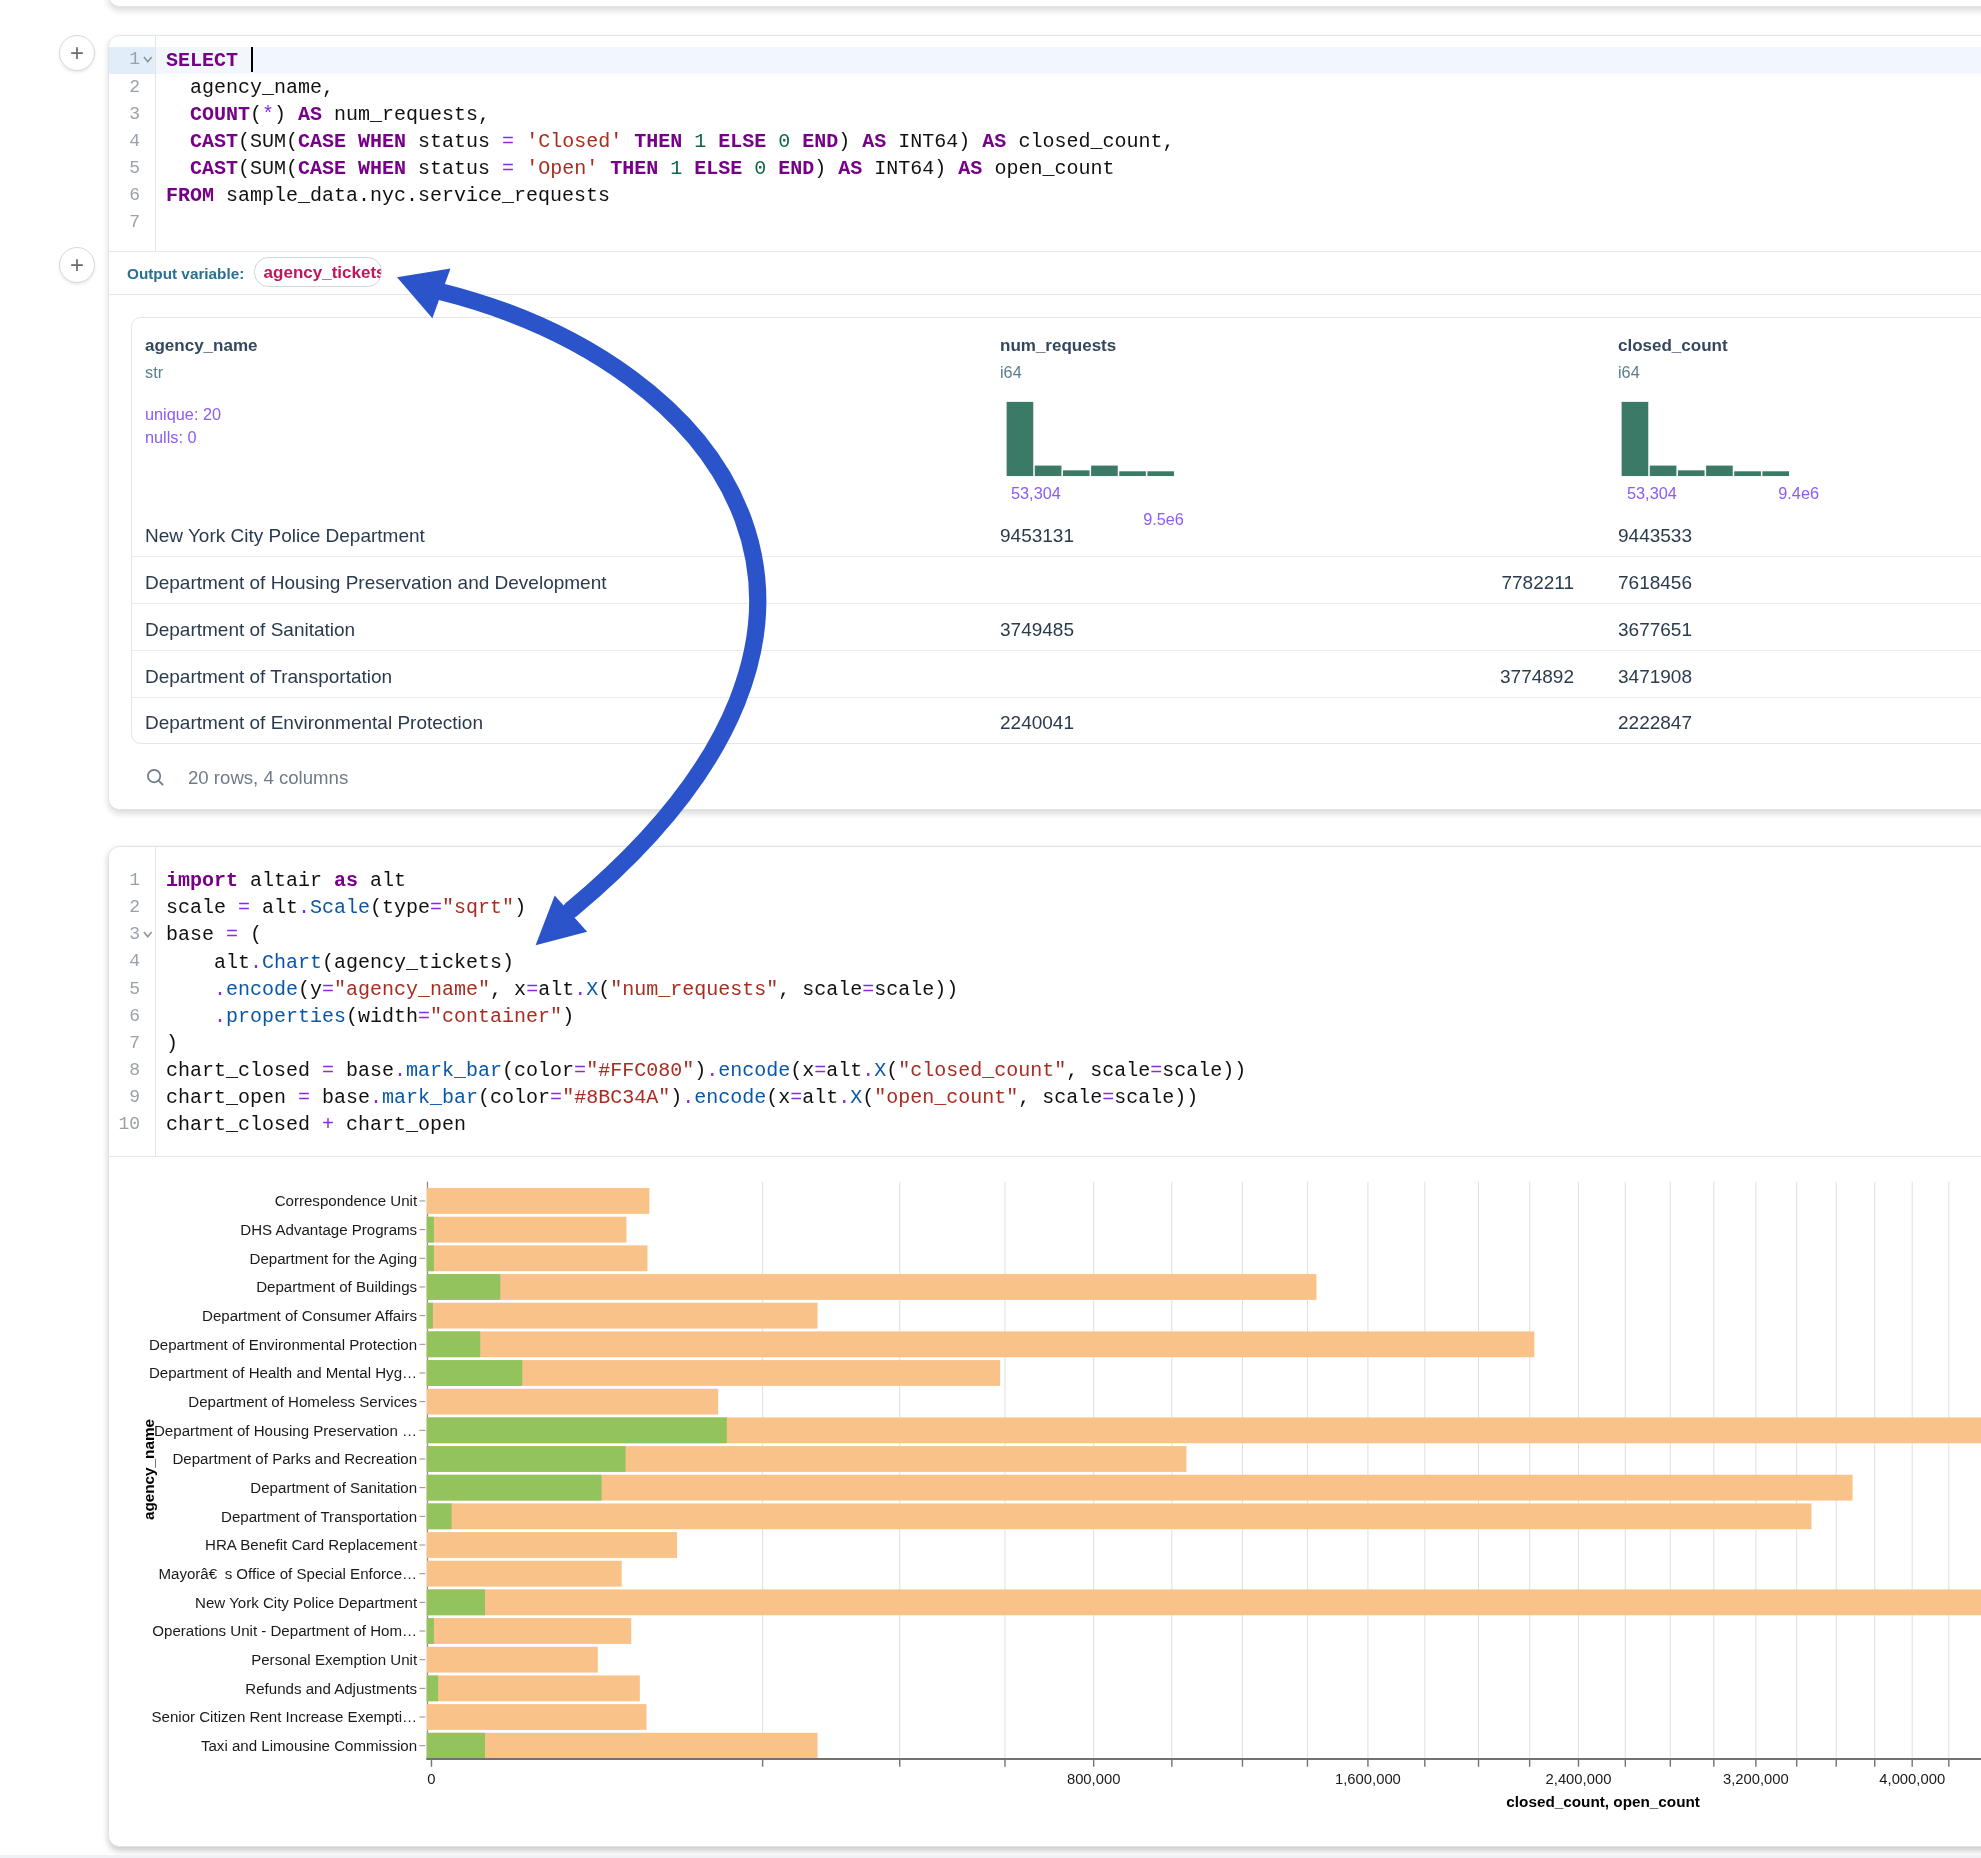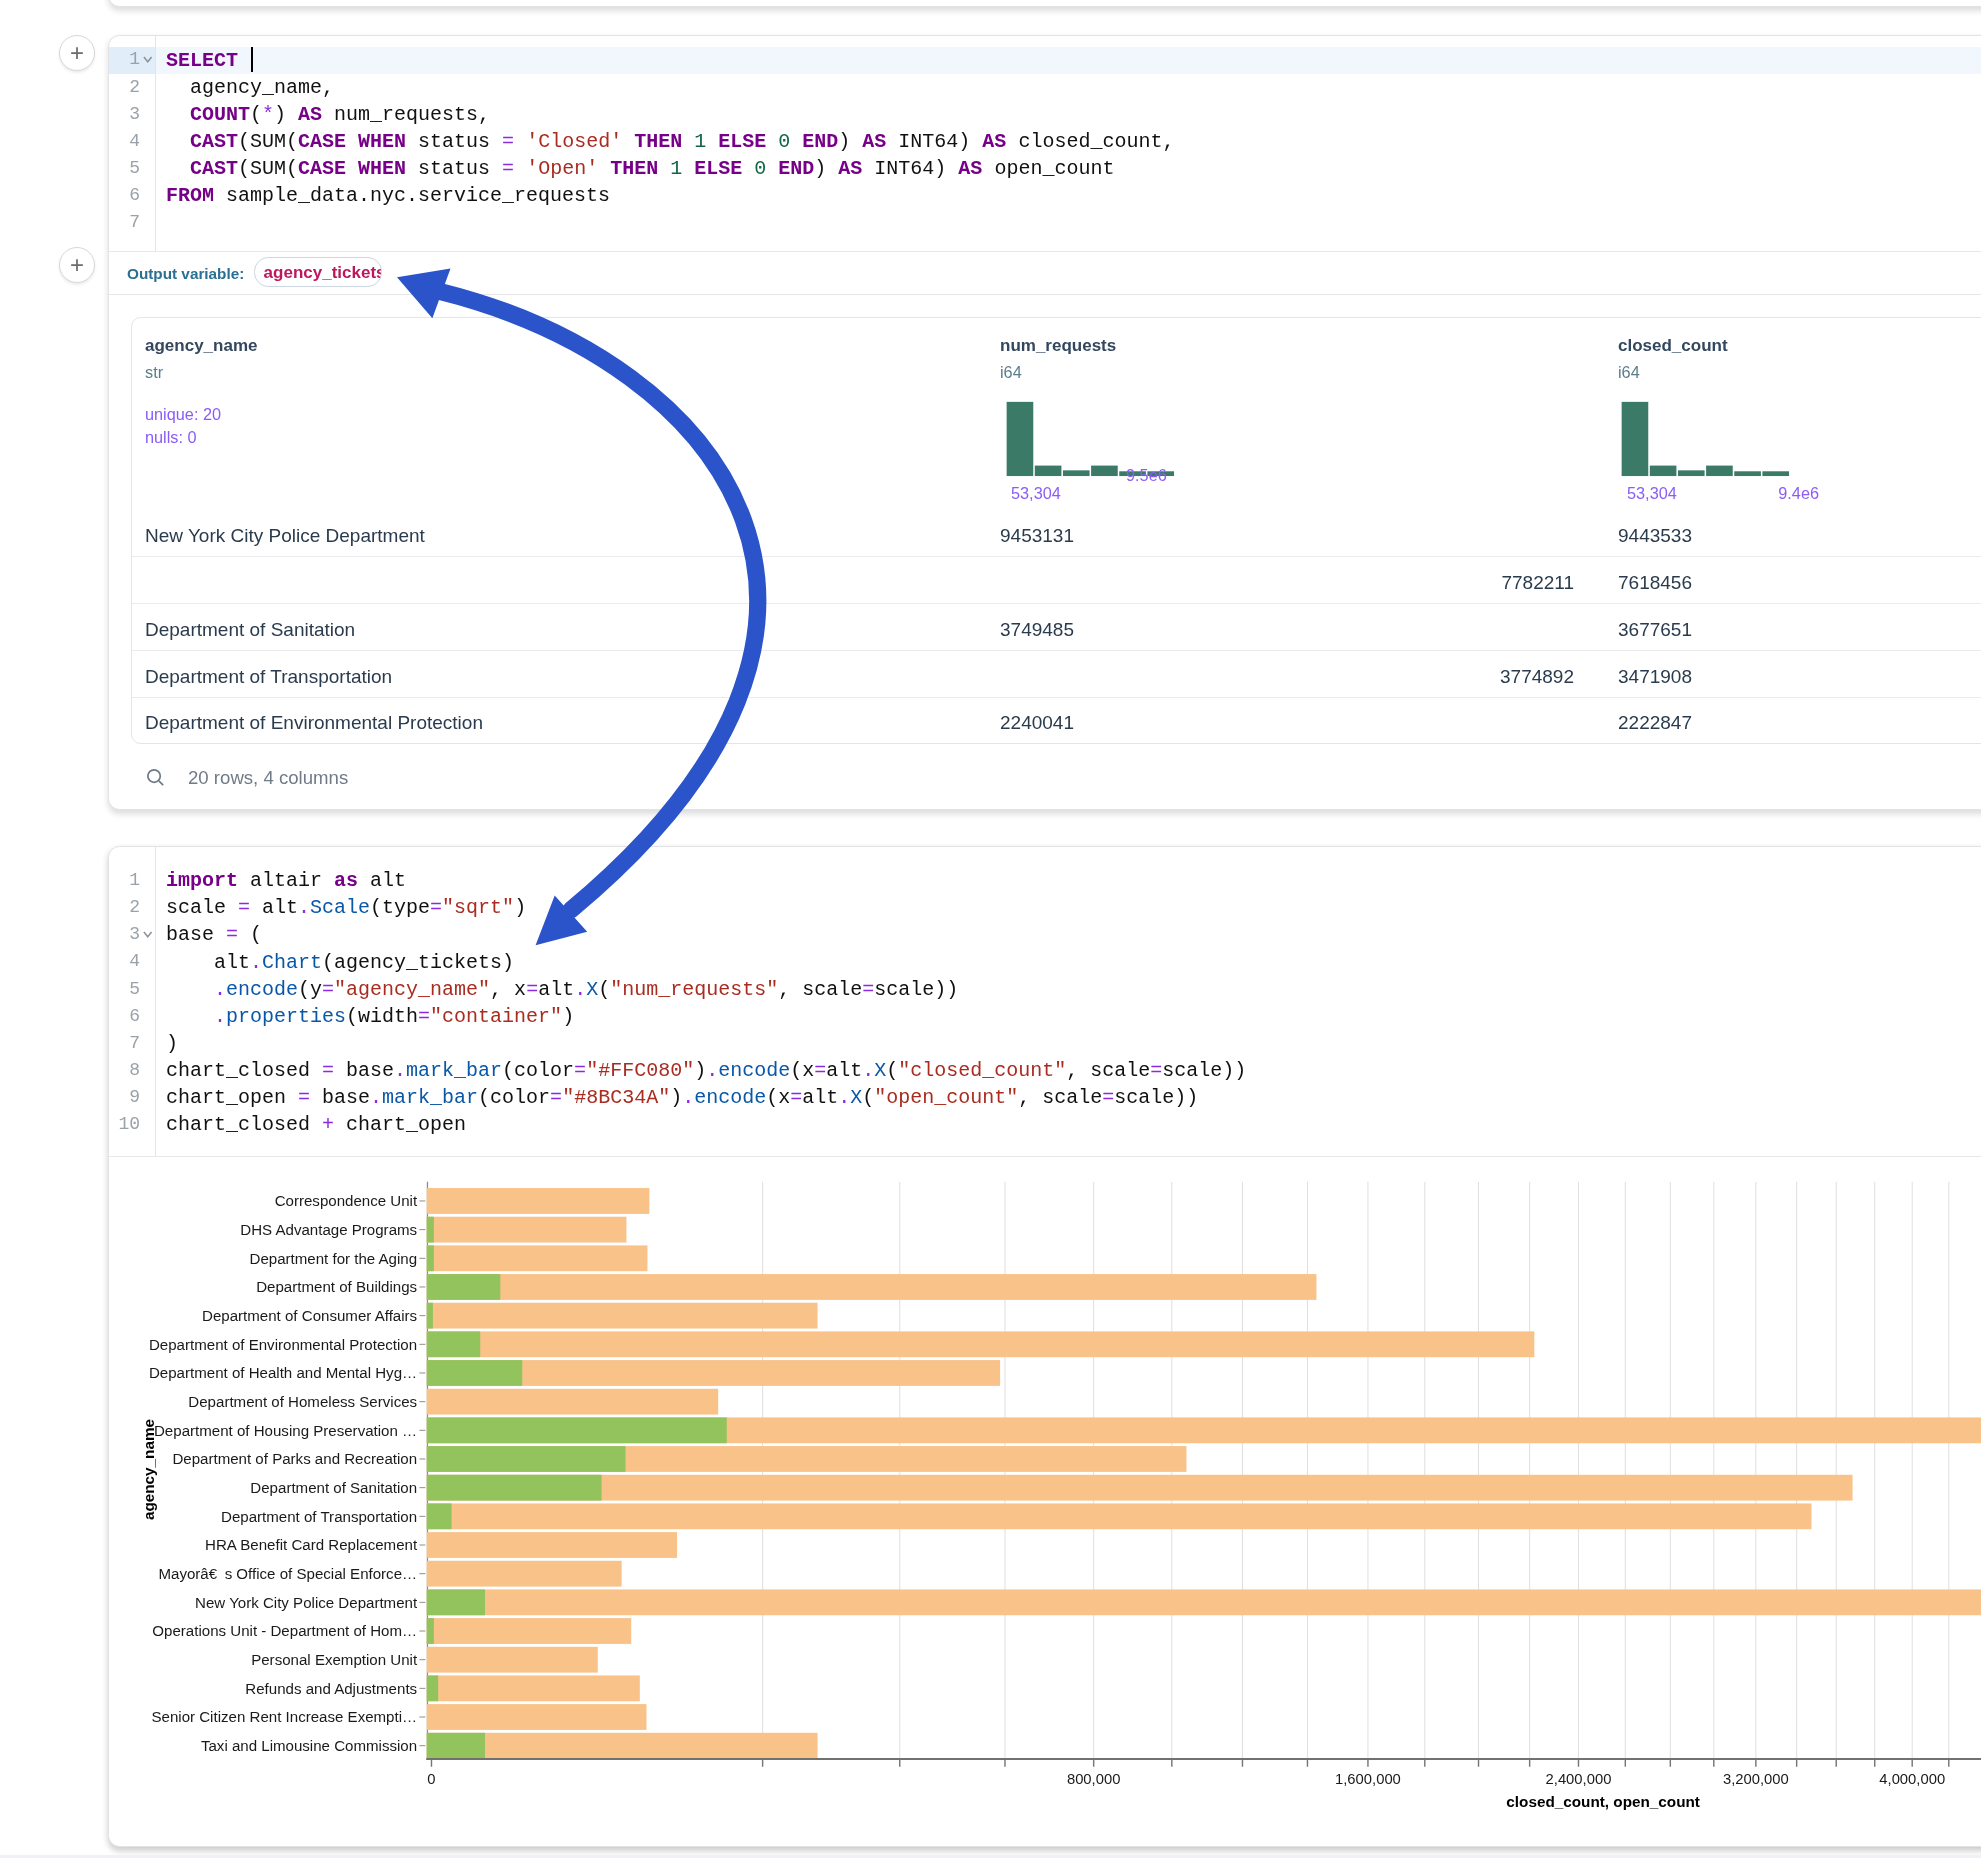--- a/index.html
+++ b/index.html
@@ -80,30 +80,31 @@
 </svg>
 <svg class="abs" style="left:1512px;top:363px;" width="182" height="78" viewBox="0 0 190 82">
 <rect x="0.0" y="3" width="28" height="78" fill="#3b7a67"></rect>
 <rect x="29.6" y="70" width="28" height="11" fill="#3b7a67"></rect>
 <rect x="59.2" y="75" width="28" height="6" fill="#3b7a67"></rect>
 <rect x="88.8" y="70" width="28" height="11" fill="#3b7a67"></rect>
 <rect x="118.4" y="76" width="28" height="5" fill="#3b7a67"></rect>
 <rect x="148.0" y="76" width="28" height="5" fill="#3b7a67"></rect>
 </svg>
 <div class="abs ts" style="left:902px;top:445px;width:574px;height:25px;line-height:25px;text-align:left;">53,304</div>
-<div class="abs ts" style="left:1017px;top:427px;width:75px;height:25px;line-height:25px;text-align:left;">9.5e6</div>
+<div class="abs ts" style="left:1017px;top:471px;width:75px;height:25px;line-height:25px;text-align:center;">9.5e6</div>
 <div class="abs ts" style="left:1518px;top:445px;width:574px;height:25px;line-height:25px;text-align:left;">53,304</div>
 <div class="abs ts" style="left:1635px;top:445px;width:75px;height:25px;line-height:25px;text-align:right;">9.4e6</div>
 <div class="abs" style="left:23px;top:520px;width:1873px;height:1px;background:#e9ebee;"></div>
 <div class="abs" style="left:23px;top:567px;width:1873px;height:1px;background:#e9ebee;"></div>
 <div class="abs" style="left:23px;top:614px;width:1873px;height:1px;background:#e9ebee;"></div>
 <div class="abs" style="left:23px;top:661px;width:1873px;height:1px;background:#e9ebee;"></div>
 <div class="abs tr" style="left:36px;top:487px;width:841px;height:25px;line-height:25px;text-align:left;">New York City Police Department</div>
 <div class="abs tr" style="left:891px;top:487px;width:574px;height:25px;line-height:25px;text-align:left;">9453131</div>
 <div class="abs tr" style="left:1509px;top:487px;width:574px;height:25px;line-height:25px;text-align:left;">9443533</div>
+<div class="abs tr" style="left:36px;top:534px;width:841px;height:25px;line-height:25px;text-align:left;">Department of Housing Preservation and Development</div>
 <div class="abs tr" style="left:891px;top:534px;width:574px;height:25px;line-height:25px;text-align:right;">7782211</div>
 <div class="abs tr" style="left:1509px;top:534px;width:574px;height:25px;line-height:25px;text-align:left;">7618456</div>
 <div class="abs tr" style="left:36px;top:581px;width:841px;height:25px;line-height:25px;text-align:left;">Department of Sanitation</div>
 <div class="abs tr" style="left:891px;top:581px;width:574px;height:25px;line-height:25px;text-align:left;">3749485</div>
 <div class="abs tr" style="left:1509px;top:581px;width:574px;height:25px;line-height:25px;text-align:left;">3677651</div>
 <div class="abs tr" style="left:36px;top:628px;width:841px;height:25px;line-height:25px;text-align:left;">Department of Transportation</div>
 <div class="abs tr" style="left:891px;top:628px;width:574px;height:25px;line-height:25px;text-align:right;">3774892</div>
 <div class="abs tr" style="left:1509px;top:628px;width:574px;height:25px;line-height:25px;text-align:left;">3471908</div>
 <div class="abs tr" style="left:36px;top:674px;width:841px;height:25px;line-height:25px;text-align:left;">Department of Environmental Protection</div>
 <div class="abs tr" style="left:891px;top:674px;width:574px;height:25px;line-height:25px;text-align:left;">2240041</div>

